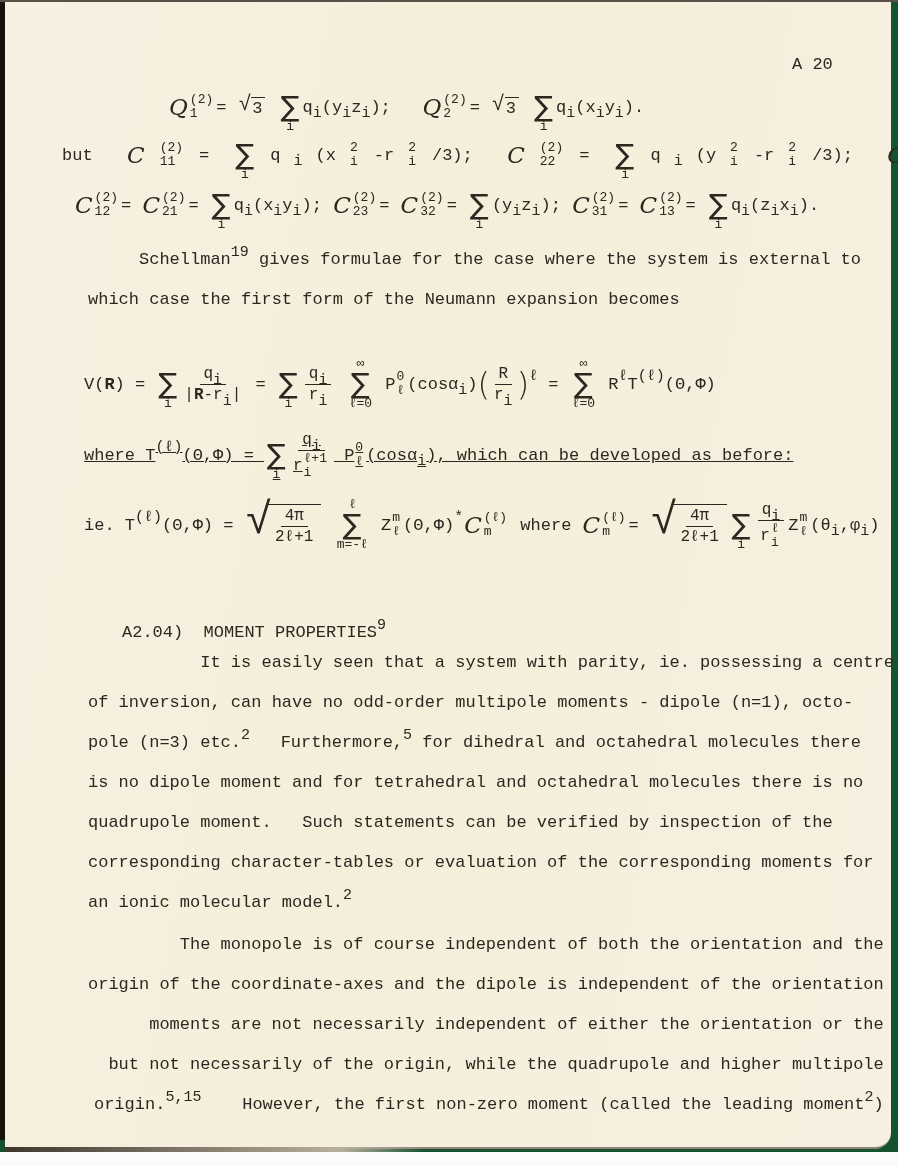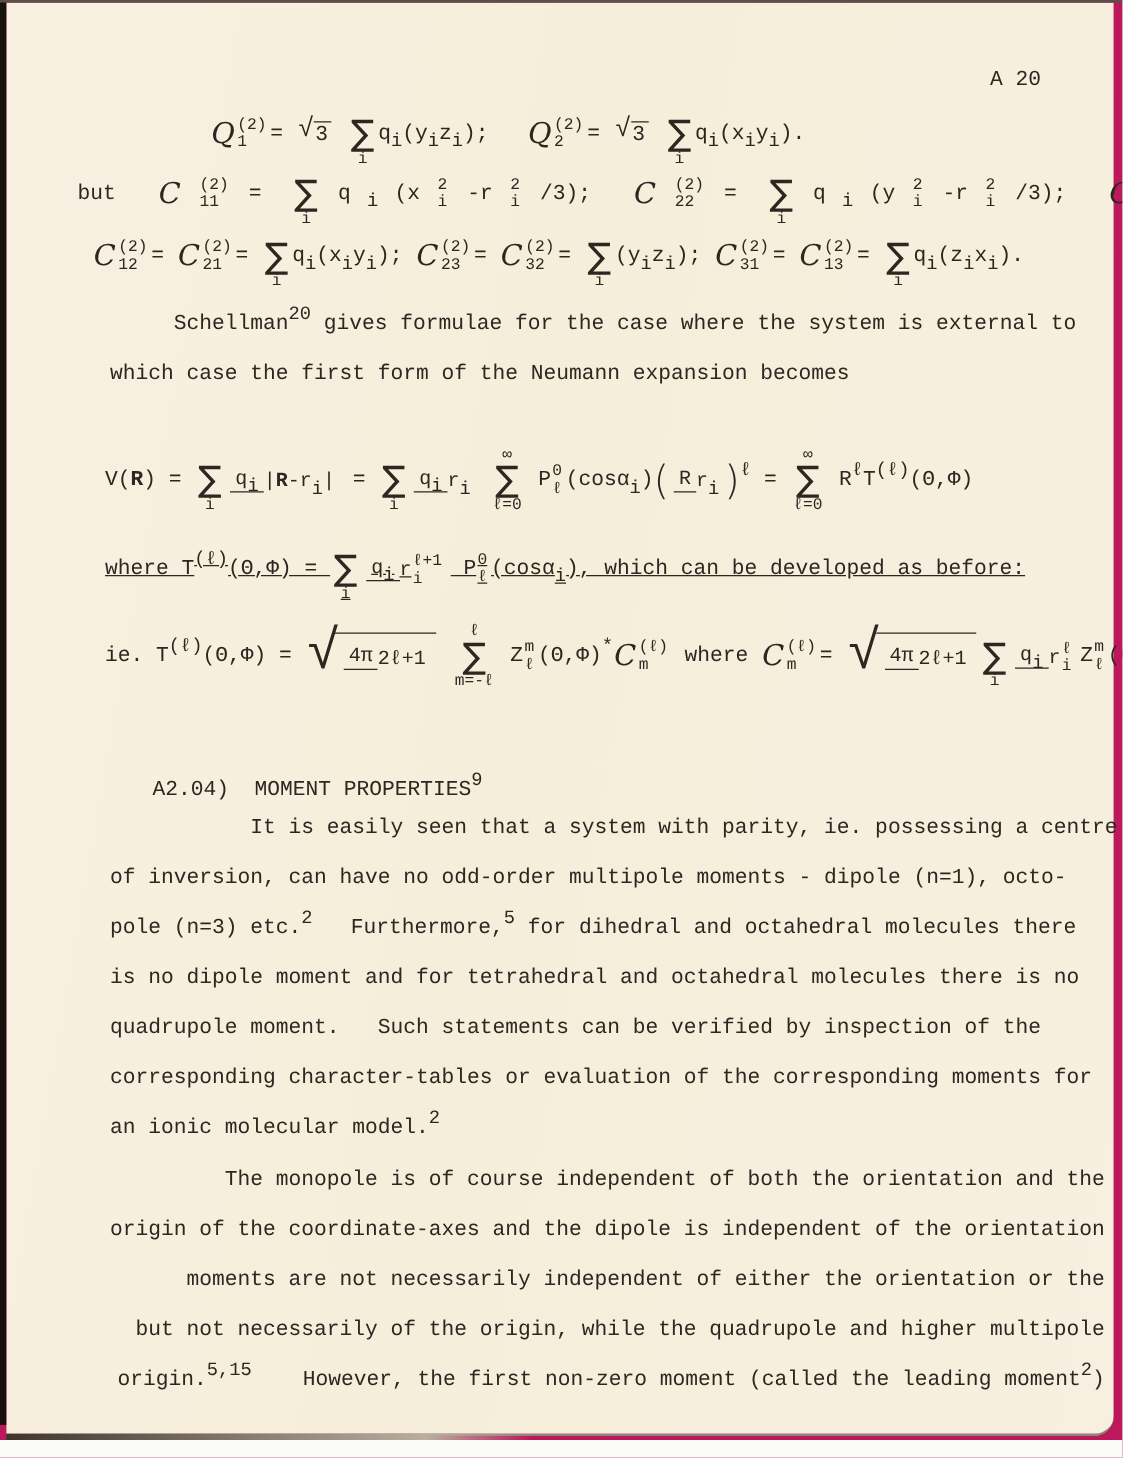--- a/index.html
+++ b/index.html
@@ -1,18 +1,18 @@
 <!DOCTYPE html>
 <html><head>
 <meta charset="utf-8">
 <style>
   html,body{margin:0;padding:0;background:#ffffff;}
   .scan{
     position:relative;width:898px;height:1166px;overflow:hidden;
-    background:#be185d;
+    background:#14532d;
     font-family:"Liberation Mono","DejaVu Sans Mono","DejaVu Sans",monospace;
     font-size:17px;color:#2d2721;
   }
   .paper{
     position:absolute;left:5px;top:2px;width:886px;height:1145px;
     background:linear-gradient(100deg,#f8f1e2 0%,#f5eeda 45%,#f7f0e0 100%);
     border-bottom:2px solid #8d857c;
     border-bottom-right-radius:16px;
   }
   .edge-left{position:absolute;left:0;top:0;width:5px;height:1140px;background:#18120d;}
@@ -40,21 +40,21 @@
   .pline{height:40px;line-height:40px;white-space:pre;}
 
   .t{white-space:pre;}
   .b{font-weight:bold;}
   .scr{font-family:"DejaVu Serif",serif;font-style:italic;font-size:23px;line-height:1;margin:0 1px 0 1px;}
   .sup{font-size:15px;position:relative;top:-8px;line-height:1;}
   .sub{font-size:15px;position:relative;top:6px;line-height:1;}
   .ss{display:inline-flex;flex-direction:column;align-items:flex-start;vertical-align:middle;
       font-size:13px;line-height:14px;margin:0 3px 0 1px;}
   .ssu,.ssd{min-height:14px;}
-  .frac{display:inline-flex;flex-direction:row;align-items:center;vertical-align:middle;
+  .frac{display:inline-flex;flex-direction:column;align-items:center;vertical-align:middle;
       font-size:16px;line-height:18px;margin:0 4px;text-align:center;}
   .num{border-bottom:1.6px solid #2d2721;padding:0 4px 1px;}
   .den{padding-top:1px;}
   .sum{display:inline-flex;flex-direction:column;align-items:center;vertical-align:middle;
       line-height:1;margin:0 3px;font-size:13px;}
   .sig{font-size:28px;line-height:26px;font-family:"DejaVu Sans",sans-serif;}
   .limu,.limd{font-size:13px;line-height:14px;min-height:14px;}
   .sqrt{display:inline-flex;align-items:flex-start;vertical-align:middle;margin:0 2px;}
   .sqrt .rs{font-size:21px;line-height:0.9;transform:translateY(-1px);}
   .sqrt .rb{border-top:1.6px solid #2d2721;padding:1px 3px 0 1px;display:inline-flex;align-items:center;}
@@ -68,21 +68,21 @@
 
 <div class="scan">
   <div class="paper">
     <div class="pagenum">A 20</div>
 
     <div class="eq e1"><span class="scr">Q</span><span class="ss"><span class="ssu"><span class="t">(2)</span></span><span class="ssd"><span class="t">1</span></span></span><span class="t">= </span><span class="sqrt"><span class="rs">√</span><span class="rb"><span class="t">3</span></span></span><span class="t"> </span><span class="sum"><span class="limu"></span><span class="sig">∑</span><span class="limd"><span class="t">i</span></span></span><span class="t">q</span><span class="sub"><span class="t">i</span></span><span class="t">(y</span><span class="sub"><span class="t">i</span></span><span class="t">z</span><span class="sub"><span class="t">i</span></span><span class="t">);   </span><span class="scr">Q</span><span class="ss"><span class="ssu"><span class="t">(2)</span></span><span class="ssd"><span class="t">2</span></span></span><span class="t">= </span><span class="sqrt"><span class="rs">√</span><span class="rb"><span class="t">3</span></span></span><span class="t"> </span><span class="sum"><span class="limu"></span><span class="sig">∑</span><span class="limd"><span class="t">i</span></span></span><span class="t">q</span><span class="sub"><span class="t">i</span></span><span class="t">(x</span><span class="sub"><span class="t">i</span></span><span class="t">y</span><span class="sub"><span class="t">i</span></span><span class="t">).</span></div>
     <div class="eq e2"><span class="t">but  </span><span class="scr">C</span><span class="ss"><span class="ssu"><span class="t">(2)</span></span><span class="ssd"><span class="t">11</span></span></span><span class="t">= </span><span class="sum"><span class="limu"></span><span class="sig">∑</span><span class="limd"><span class="t">i</span></span></span><span class="t">q</span><span class="sub"><span class="t">i</span></span><span class="t">(x</span><span class="ss"><span class="ssu"><span class="t">2</span></span><span class="ssd"><span class="t">i</span></span></span><span class="t">-r</span><span class="ss"><span class="ssu"><span class="t">2</span></span><span class="ssd"><span class="t">i</span></span></span><span class="t">/3);  </span><span class="scr">C</span><span class="ss"><span class="ssu"><span class="t">(2)</span></span><span class="ssd"><span class="t">22</span></span></span><span class="t">= </span><span class="sum"><span class="limu"></span><span class="sig">∑</span><span class="limd"><span class="t">i</span></span></span><span class="t">q</span><span class="sub"><span class="t">i</span></span><span class="t">(y</span><span class="ss"><span class="ssu"><span class="t">2</span></span><span class="ssd"><span class="t">i</span></span></span><span class="t">-r</span><span class="ss"><span class="ssu"><span class="t">2</span></span><span class="ssd"><span class="t">i</span></span></span><span class="t">/3);  </span><span class="scr">C</span><span class="ss"><span class="ssu"><span class="t">(2)</span></span><span class="ssd"><span class="t">33</span></span></span><span class="t">= </span><span class="sum"><span class="limu"></span><span class="sig">∑</span><span class="limd"><span class="t">i</span></span></span><span class="t">q</span><span class="sub"><span class="t">i</span></span><span class="t">(z</span><span class="ss"><span class="ssu"><span class="t">2</span></span><span class="ssd"><span class="t">i</span></span></span><span class="t">-r</span><span class="ss"><span class="ssu"><span class="t">2</span></span><span class="ssd"><span class="t">i</span></span></span><span class="t">/3);</span></div>
     <div class="eq e3"><span class="scr">C</span><span class="ss"><span class="ssu"><span class="t">(2)</span></span><span class="ssd"><span class="t">12</span></span></span><span class="t">= </span><span class="scr">C</span><span class="ss"><span class="ssu"><span class="t">(2)</span></span><span class="ssd"><span class="t">21</span></span></span><span class="t">= </span><span class="sum"><span class="limu"></span><span class="sig">∑</span><span class="limd"><span class="t">i</span></span></span><span class="t">q</span><span class="sub"><span class="t">i</span></span><span class="t">(x</span><span class="sub"><span class="t">i</span></span><span class="t">y</span><span class="sub"><span class="t">i</span></span><span class="t">); </span><span class="scr">C</span><span class="ss"><span class="ssu"><span class="t">(2)</span></span><span class="ssd"><span class="t">23</span></span></span><span class="t">= </span><span class="scr">C</span><span class="ss"><span class="ssu"><span class="t">(2)</span></span><span class="ssd"><span class="t">32</span></span></span><span class="t">= </span><span class="sum"><span class="limu"></span><span class="sig">∑</span><span class="limd"><span class="t">i</span></span></span><span class="t">(y</span><span class="sub"><span class="t">i</span></span><span class="t">z</span><span class="sub"><span class="t">i</span></span><span class="t">); </span><span class="scr">C</span><span class="ss"><span class="ssu"><span class="t">(2)</span></span><span class="ssd"><span class="t">31</span></span></span><span class="t">= </span><span class="scr">C</span><span class="ss"><span class="ssu"><span class="t">(2)</span></span><span class="ssd"><span class="t">13</span></span></span><span class="t">= </span><span class="sum"><span class="limu"></span><span class="sig">∑</span><span class="limd"><span class="t">i</span></span></span><span class="t">q</span><span class="sub"><span class="t">i</span></span><span class="t">(z</span><span class="sub"><span class="t">i</span></span><span class="t">x</span><span class="sub"><span class="t">i</span></span><span class="t">).</span></div>
 
     <div class="para p1">
-        <div class="pline"><span class="t">     Schellman</span><span class="sup"><span class="t">20</span></span><span class="t"> gives formulae for the case where the system is external to</span></div>
+        <div class="pline"><span class="t">     Schellman</span><span class="sup"><span class="t">19</span></span><span class="t"> gives formulae for the case where the system is external to</span></div>
         <div class="pline"><span class="t">which case the first form of the Neumann expansion becomes</span></div>
       </div>
 
     <div class="eq e4"><span class="t">V(</span><span class="b"><span class="t">R</span></span><span class="t">) = </span><span class="sum"><span class="limu"></span><span class="sig">∑</span><span class="limd"><span class="t">i</span></span></span><span class="frac"><span class="num"><span class="t">q</span><span class="sub"><span class="t">i</span></span></span><span class="den"><span class="t">|</span><span class="b"><span class="t">R</span></span><span class="t">-r</span><span class="sub"><span class="t">i</span></span><span class="t">|</span></span></span><span class="t"> = </span><span class="sum"><span class="limu"></span><span class="sig">∑</span><span class="limd"><span class="t">i</span></span></span><span class="frac"><span class="num"><span class="t">q</span><span class="sub"><span class="t">i</span></span></span><span class="den"><span class="t">r</span><span class="sub"><span class="t">i</span></span></span></span><span class="t"> </span><span class="sum"><span class="limu"><span class="t">∞</span></span><span class="sig">∑</span><span class="limd"><span class="t">ℓ=0</span></span></span><span class="t"> P</span><span class="ss"><span class="ssu"><span class="t">0</span></span><span class="ssd"><span class="t">ℓ</span></span></span><span class="t">(cosα</span><span class="sub"><span class="t">i</span></span><span class="t">)</span><span class="bp">(</span><span class="frac"><span class="num"><span class="t">R</span></span><span class="den"><span class="t">r</span><span class="sub"><span class="t">i</span></span></span></span><span class="bp">)</span><span class="sup"><span class="t">ℓ</span></span><span class="t"> = </span><span class="sum"><span class="limu"><span class="t">∞</span></span><span class="sig">∑</span><span class="limd"><span class="t">ℓ=0</span></span></span><span class="t"> R</span><span class="sup"><span class="t">ℓ</span></span><span class="t">T</span><span class="sup"><span class="t">(ℓ)</span></span><span class="t">(Θ,Φ)</span></div>
     <div class="eq e5"><span class="t">where T</span><span class="sup"><span class="t">(ℓ)</span></span><span class="t">(Θ,Φ) = </span><span class="sum"><span class="limu"></span><span class="sig">∑</span><span class="limd"><span class="t">i</span></span></span><span class="frac"><span class="num"><span class="t">q</span><span class="sub"><span class="t">i</span></span></span><span class="den"><span class="t">r</span><span class="ss"><span class="ssu"><span class="t">ℓ+1</span></span><span class="ssd"><span class="t">i</span></span></span></span></span><span class="t"> P</span><span class="ss"><span class="ssu"><span class="t">0</span></span><span class="ssd"><span class="t">ℓ</span></span></span><span class="t">(cosα</span><span class="sub"><span class="t">i</span></span><span class="t">), which can be developed as before:</span></div>
     <div class="eq e6"><span class="t">ie. T</span><span class="sup"><span class="t">(ℓ)</span></span><span class="t">(Θ,Φ) = </span><span class="sqrt big"><span class="rs">√</span><span class="rb"><span class="frac"><span class="num"><span class="t">4π</span></span><span class="den"><span class="t">2ℓ+1</span></span></span></span></span><span class="t"> </span><span class="sum"><span class="limu"><span class="t">ℓ</span></span><span class="sig">∑</span><span class="limd"><span class="t">m=-ℓ</span></span></span><span class="t"> Z</span><span class="ss"><span class="ssu"><span class="t">m</span></span><span class="ssd"><span class="t">ℓ</span></span></span><span class="t">(Θ,Φ)</span><span class="sup"><span class="t">*</span></span><span class="scr">C</span><span class="ss"><span class="ssu"><span class="t">(ℓ)</span></span><span class="ssd"><span class="t">m</span></span></span><span class="t"> where </span><span class="scr">C</span><span class="ss"><span class="ssu"><span class="t">(ℓ)</span></span><span class="ssd"><span class="t">m</span></span></span><span class="t">= </span><span class="sqrt big"><span class="rs">√</span><span class="rb"><span class="frac"><span class="num"><span class="t">4π</span></span><span class="den"><span class="t">2ℓ+1</span></span></span></span></span><span class="sum"><span class="limu"></span><span class="sig">∑</span><span class="limd"><span class="t">i</span></span></span><span class="frac"><span class="num"><span class="t">q</span><span class="sub"><span class="t">i</span></span></span><span class="den"><span class="t">r</span><span class="ss"><span class="ssu"><span class="t">ℓ</span></span><span class="ssd"><span class="t">i</span></span></span></span></span><span class="t">Z</span><span class="ss"><span class="ssu"><span class="t">m</span></span><span class="ssd"><span class="t">ℓ</span></span></span><span class="t">(θ</span><span class="sub"><span class="t">i</span></span><span class="t">,φ</span><span class="sub"><span class="t">i</span></span><span class="t">)</span></div>
 
     <div class="heading"><span class="t">A2.04)  MOMENT PROPERTIES</span><span class="sup"><span class="t">9</span></span></div>
 
     <div class="para p2">

